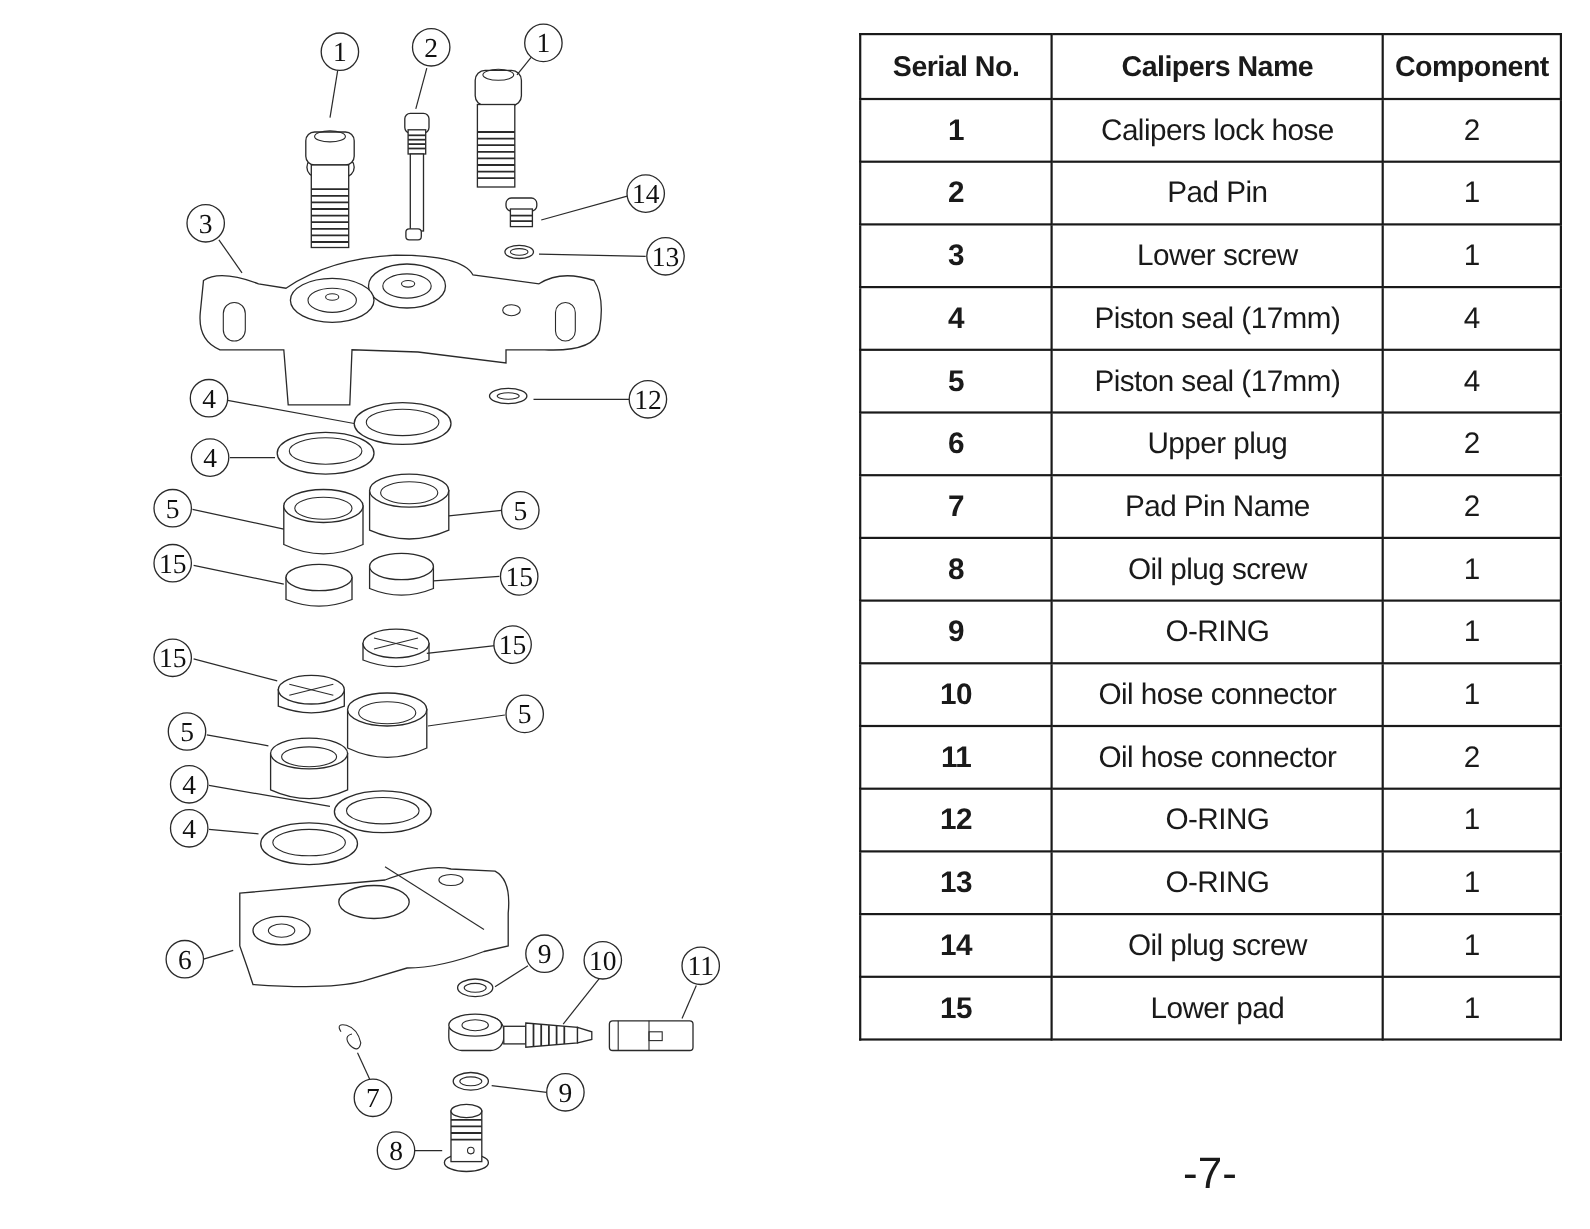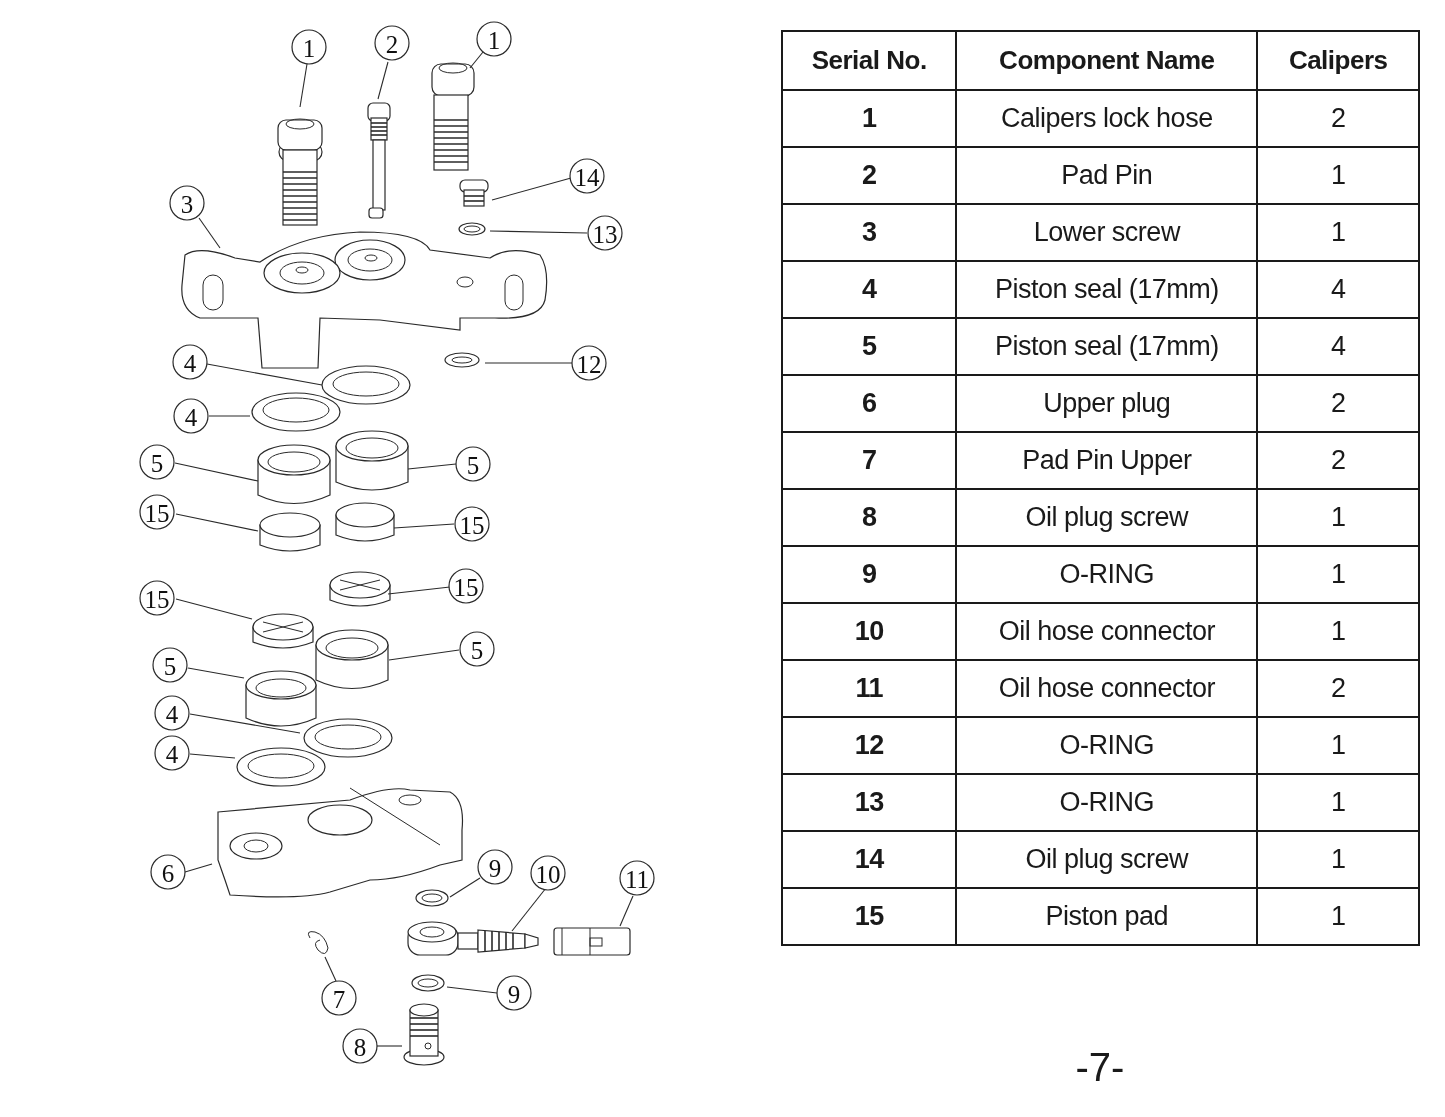--- a/index.html
+++ b/index.html
@@ -368,22 +368,22 @@
 
 <table id="parts-table">
   <colgroup>
       <col class="c1">
       <col class="c2">
       <col class="c3">
     </colgroup>
   <thead>
     <tr>
       <th>Serial No.</th>
-      <th>Component Name</th>
-      <th>Calipers</th>
+      <th>Calipers Name</th>
+      <th>Component</th>
     </tr>
   </thead>
   <tbody id="table-body">
       <tr>
         <td class="serial">1</td>
         <td>Calipers lock hose</td>
         <td>2</td>
       </tr>
       <tr>
         <td class="serial">2</td>
@@ -405,21 +405,21 @@
         <td>Piston seal (17mm)</td>
         <td>4</td>
       </tr>
       <tr>
         <td class="serial">6</td>
         <td>Upper plug</td>
         <td>2</td>
       </tr>
       <tr>
         <td class="serial">7</td>
-        <td>Pad Pin Upper</td>
+        <td>Pad Pin Name</td>
         <td>2</td>
       </tr>
       <tr>
         <td class="serial">8</td>
         <td>Oil plug screw</td>
         <td>1</td>
       </tr>
       <tr>
         <td class="serial">9</td>
         <td>O-RING</td>
@@ -445,19 +445,19 @@
         <td>O-RING</td>
         <td>1</td>
       </tr>
       <tr>
         <td class="serial">14</td>
         <td>Oil plug screw</td>
         <td>1</td>
       </tr>
       <tr>
         <td class="serial">15</td>
-        <td>Piston pad</td>
+        <td>Lower pad</td>
         <td>1</td>
       </tr>
     </tbody>
 </table>
 
 <div id="page-number">-7-</div>
 
 </body></html>

